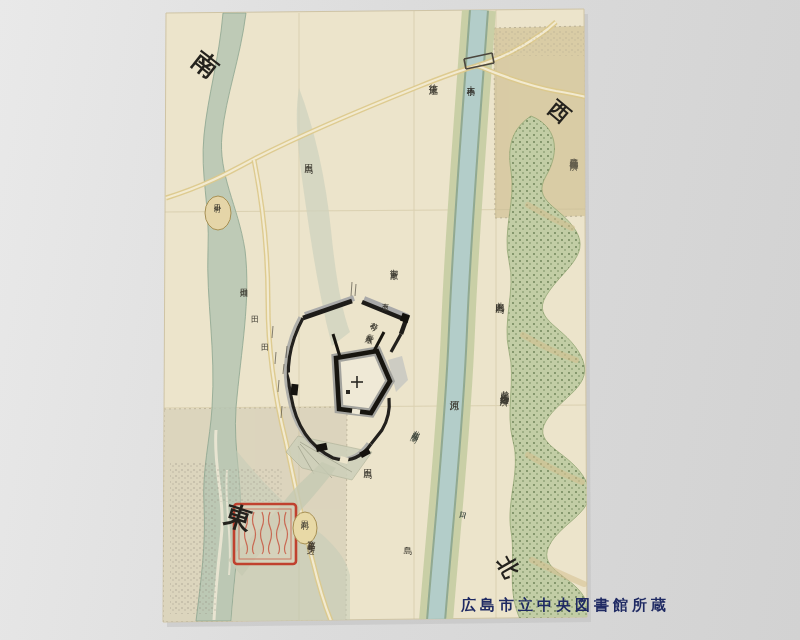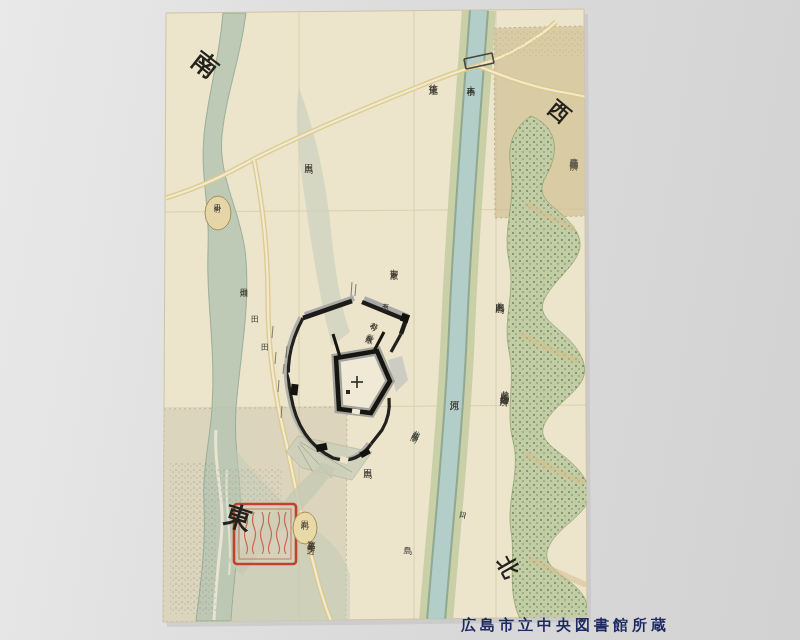--- a/index.html
+++ b/index.html
@@ -215,15 +215,15 @@
   <div class="lbl vl" style="left:569px;top:150px;font-size:9px;opacity:.75;">鷹見様御陣所</div>
   <div class="lbl vl" style="left:449px;top:392px;font-size:10px;">河原</div>
   <div class="lbl vl" style="left:363px;top:462px;font-size:9px;">田島</div>
   <div class="lbl vl" style="left:403px;top:539px;font-size:9px;">島</div>
   <div class="lbl vl" style="left:417px;top:424px;font-size:7px;transform:rotate(28deg);transform-origin:top left;color:#41493f;">此川幅凡三十間</div>
   <div class="lbl vl" style="left:460px;top:506px;font-size:7px;transform:rotate(12deg);color:#2e3b36;">川口</div>
   <div class="lbl vl" style="left:213px;top:198px;font-size:7px;">小田村</div>
   <div class="lbl vl" style="left:300px;top:514px;font-size:8px;">毘村</div>
   <div class="lbl vl" style="left:307px;top:534px;font-size:8px;transform:rotate(4deg);color:#423a2e;">寛政十二年写之</div>
 
-  <div class="credit" style="left:461px;top:616px;">広島市立中央図書館所蔵</div>
+  <div class="credit" style="left:461px;top:596px;">広島市立中央図書館所蔵</div>
 
 </div>
 
 </body></html>

